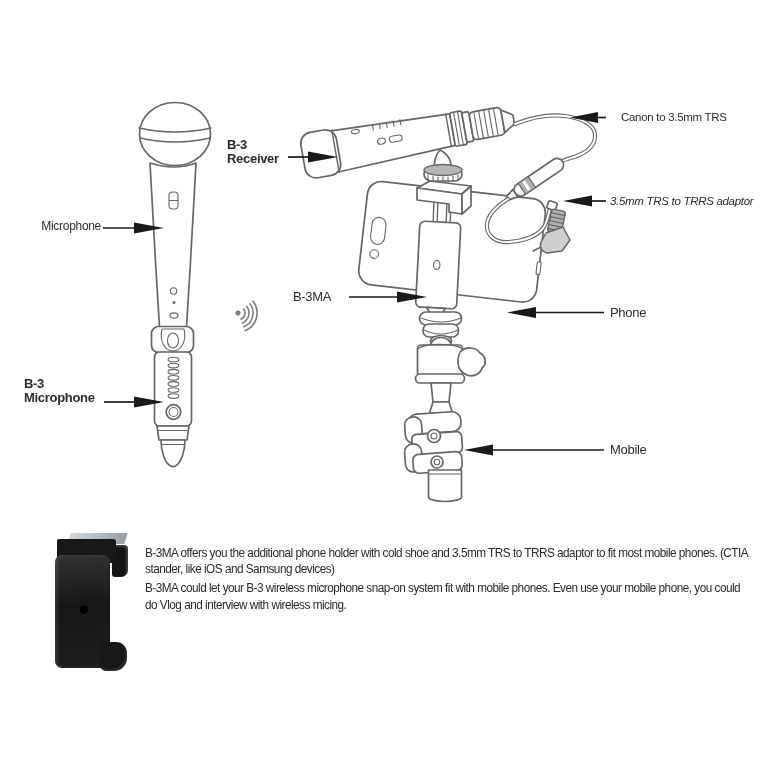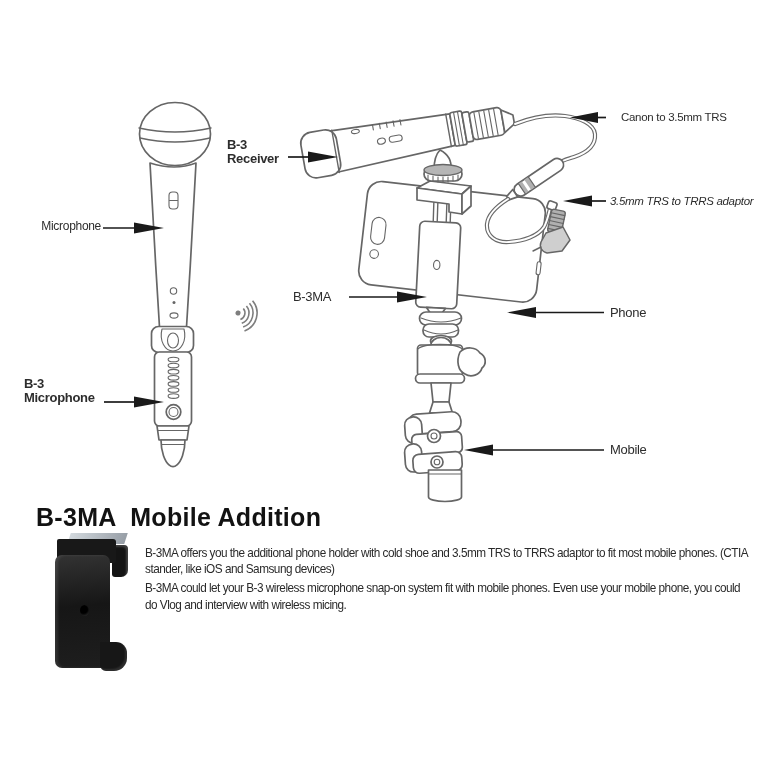--- a/index.html
+++ b/index.html
@@ -248,21 +248,20 @@
   <div class="lbl small" style="left:610px;top:111px;margin-left:11px;">Canon to 3.5mm TRS</div>
 
   <div class="lbl small" style="left:610px;top:195px;font-style:italic;">3.5mm TRS to TRRS adaptor</div>
 
   <div class="lbl mid right" style="left:280px;top:290px;width:64px;text-align:center;">B-3MA</div>
 
   <div class="lbl mid" style="left:610px;top:306px;text-align:right;">Phone</div>
 
   <div class="lbl mid" style="left:610px;top:443px;">Mobile</div>
 
-  <div class="heading">B-3MA  Mobile Addition</div>
 
   <div class="photo">
     <div class="ph-top"></div>
     <div class="ph-lip"></div>
     <div class="ph-jaw"></div>
     <div class="ph-body"></div>
     <div class="ph-hook"></div>
     <div class="ph-hole"></div>
   </div>
 

